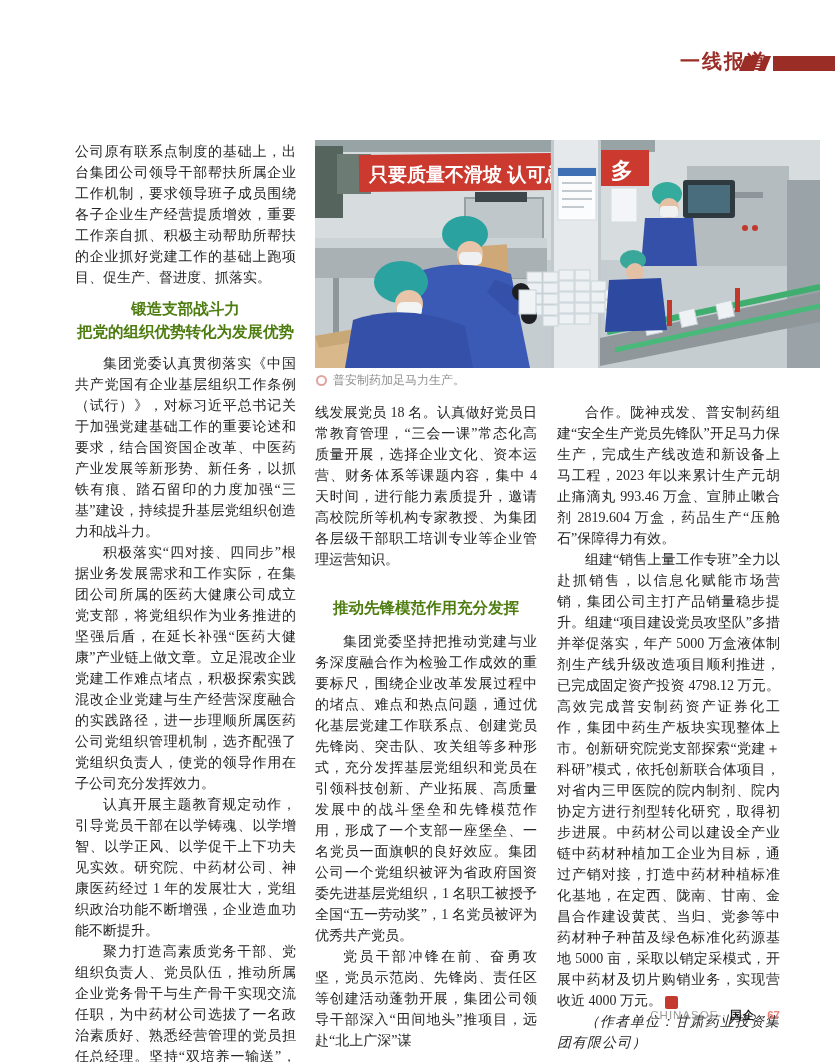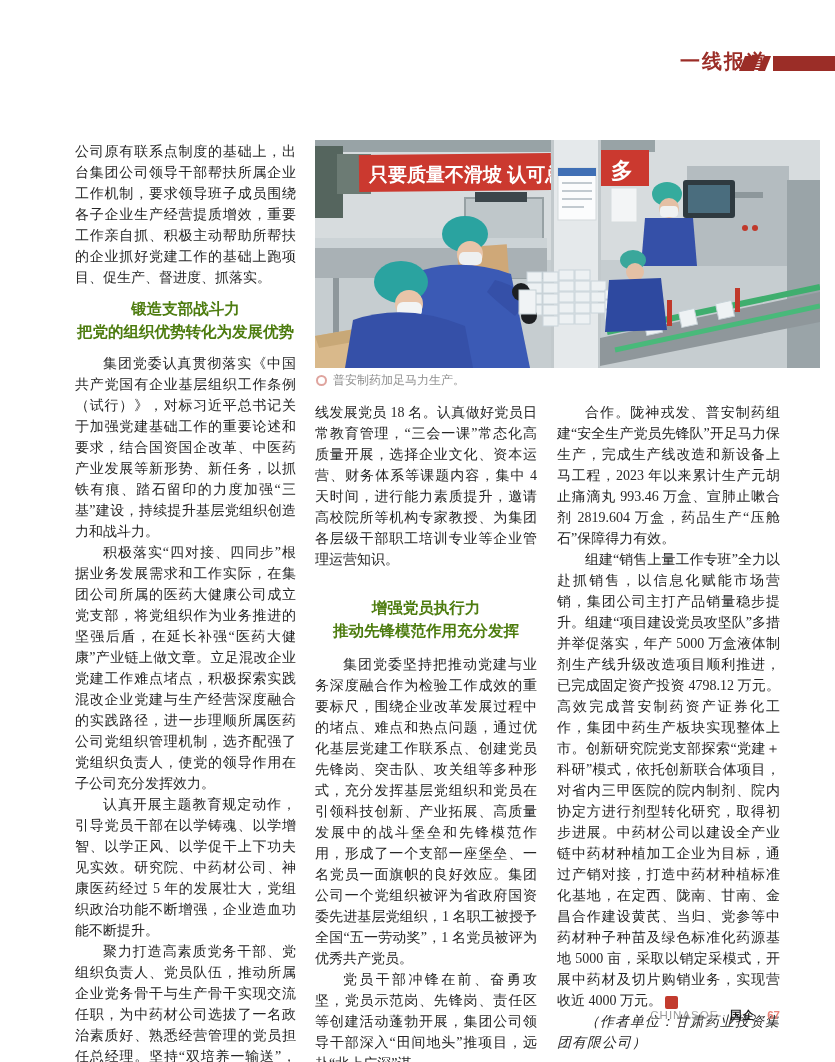--- a/index.html
+++ b/index.html
@@ -182,28 +182,27 @@
   </div>
 
   <div class="col" style="left:75px;top:141px;width:221px;">
     <p class="noindent">公司原有联系点制度的基础上，出台集团公司领导干部帮扶所属企业工作机制，要求领导班子成员围绕各子企业生产经营提质增效，重要工作亲自抓、积极主动帮助所帮扶的企业抓好党建工作的基础上跑项目、促生产、督进度、抓落实。</p>
     <div class="subhead-block">
       <div class="subhead">锻造支部战斗力</div>
       <div class="subhead">把党的组织优势转化为发展优势</div>
     </div>
     <p>集团党委认真贯彻落实《中国共产党国有企业基层组织工作条例（试行）》，对标习近平总书记关于加强党建基础工作的重要论述和要求，结合国资国企改革、中医药产业发展等新形势、新任务，以抓铁有痕、踏石留印的力度加强“三基”建设，持续提升基层党组织创造力和战斗力。</p>
     <p>积极落实“四对接、四同步”根据业务发展需求和工作实际，在集团公司所属的医药大健康公司成立党支部，将党组织作为业务推进的坚强后盾，在延长补强“医药大健康”产业链上做文章。立足混改企业党建工作难点堵点，积极探索实践混改企业党建与生产经营深度融合的实践路径，进一步理顺所属医药公司党组织管理机制，选齐配强了党组织负责人，使党的领导作用在子公司充分发挥效力。</p>
-    <p>认真开展主题教育规定动作，引导党员干部在以学铸魂、以学增智、以学正风、以学促干上下功夫见实效。研究院、中药材公司、神康医药经过 5 年的发展壮大，党组织政治功能不断增强，企业造血功能不断提升。</p>
+    <p>认真开展主题教育规定动作，引导党员干部在以学铸魂、以学增智、以学正风、以学促干上下功夫见实效。研究院、中药材公司、神康医药经过 1 年的发展壮大，党组织政治功能不断增强，企业造血功能不断提升。</p>
     <p>聚力打造高素质党务干部、党组织负责人、党员队伍，推动所属企业党务骨干与生产骨干实现交流任职，为中药材公司选拔了一名政治素质好、熟悉经营管理的党员担任总经理。坚持“双培养一输送”，在基层一线和生产经营一</p>
   </div>
 
   <div class="col" style="left:315px;top:402px;width:222px;">
     <p class="noindent">线发展党员 18 名。认真做好党员日常教育管理，“三会一课”常态化高质量开展，选择企业文化、资本运营、财务体系等课题内容，集中 4 天时间，进行能力素质提升，邀请高校院所等机构专家教授、为集团各层级干部职工培训专业等企业管理运营知识。</p>
     <div class="subhead-block mid">
-      <div class="subhead">增强党员执行力</div>
       <div class="subhead">推动先锋模范作用充分发挥</div>
     </div>
     <p>集团党委坚持把推动党建与业务深度融合作为检验工作成效的重要标尺，围绕企业改革发展过程中的堵点、难点和热点问题，通过优化基层党建工作联系点、创建党员先锋岗、突击队、攻关组等多种形式，充分发挥基层党组织和党员在引领科技创新、产业拓展、高质量发展中的战斗堡垒和先锋模范作用，形成了一个支部一座堡垒、一名党员一面旗帜的良好效应。集团公司一个党组织被评为省政府国资委先进基层党组织，1 名职工被授予全国“五一劳动奖”，1 名党员被评为优秀共产党员。</p>
     <p>党员干部冲锋在前、奋勇攻坚，党员示范岗、先锋岗、责任区等创建活动蓬勃开展，集团公司领导干部深入“田间地头”推项目，远赴“北上广深”谋</p>
   </div>
 
   <div class="col" style="left:557px;top:402px;width:223px;">
     <p>合作。陇神戎发、普安制药组建“安全生产党员先锋队”开足马力保生产，完成生产线改造和新设备上马工程，2023 年以来累计生产元胡止痛滴丸 993.46 万盒、宣肺止嗽合剂 2819.604 万盒，药品生产“压舱石”保障得力有效。</p>
     <p><span>组建“销售上量工作专班”全力以赴抓销售，以信息化赋能市场营销，集团公司主打产品销量稳步提升。组建“项目建设党员攻坚队”多措并举促落实，年产 5000 万盒液体制剂生产线升级改造项目顺利推进，已完成固定资产投资 4798.12 万元。高效完成普安制药资产证券化工作，集团中药生产板块实现整体上市。创新研究院党支部探索“党建＋科研”模式，依托创新联合体项目，对省内三甲医院的院内制剂、院内协定方进行剂型转化研究，取得初步进展。中药材公司以建设全产业链中药材种植加工企业为目标，通过产销对接，打造中药材种植标准化基地，在定西、陇南、甘南、金昌合作建设黄芪、当归、党参等中药材种子种苗及绿色标准化药源基地 5000 亩，采取以销定采模式，开展中药材及切片购销业务，实现营收近 4000 万元。</span><span class="seal">国</span></p>
     <p class="author-note">（作者单位：甘肃药业投资集团有限公司）</p>

